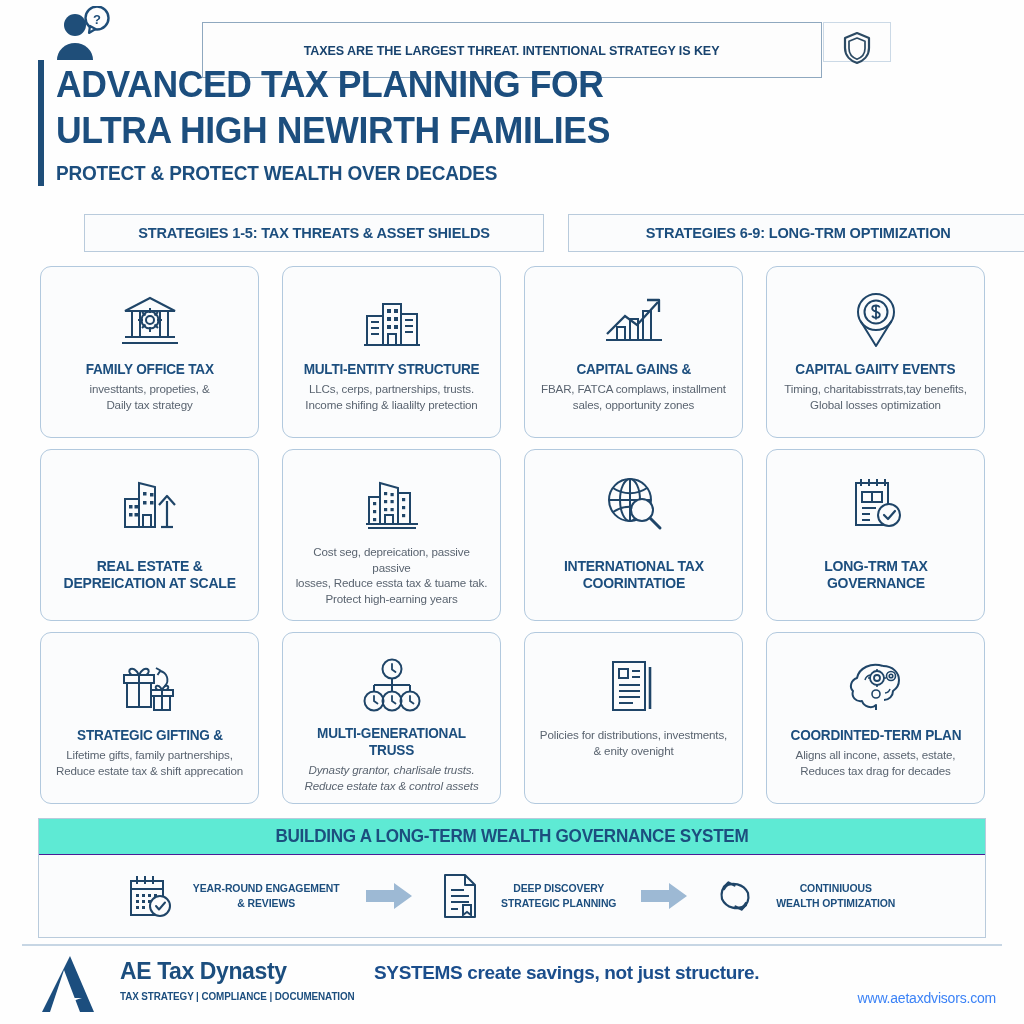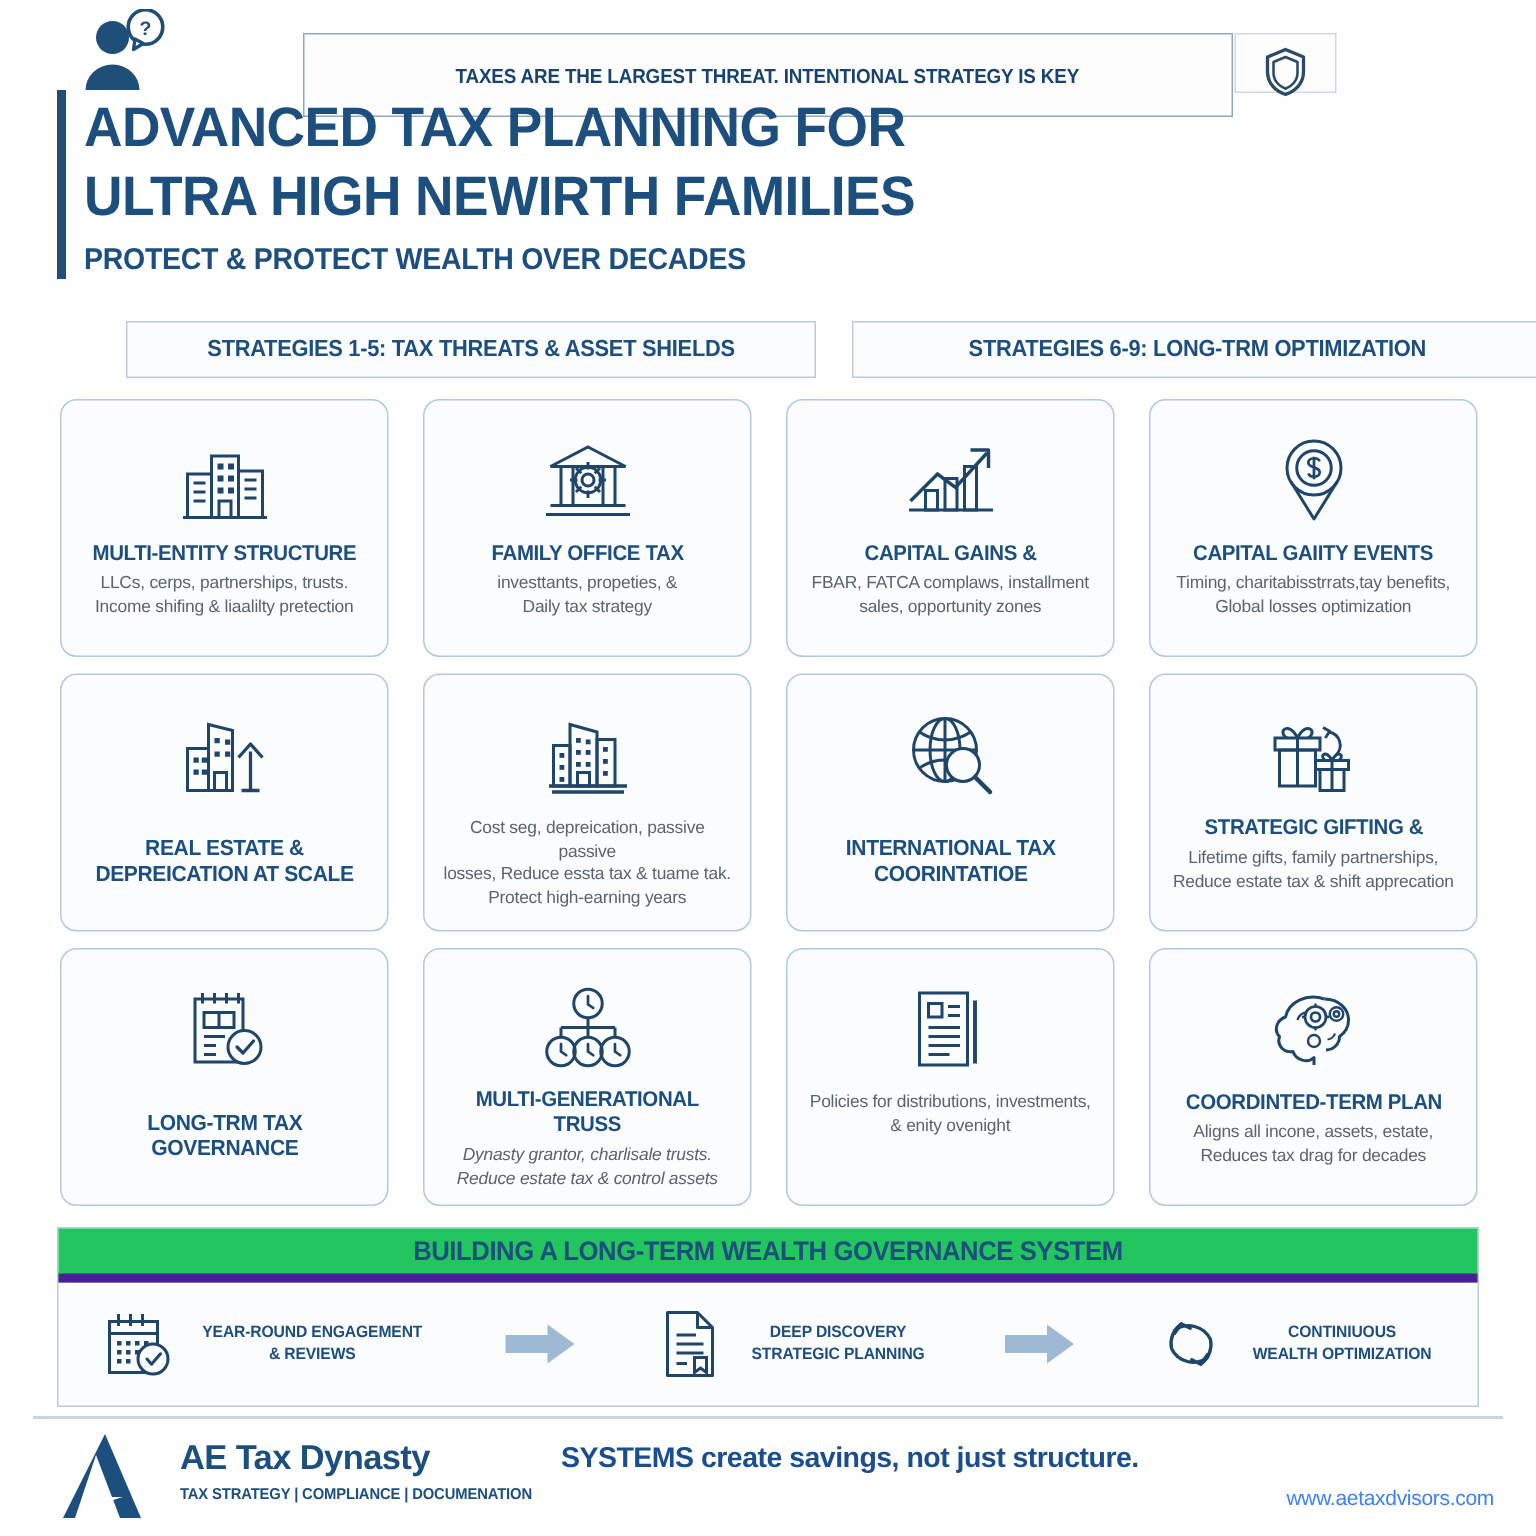--- a/index.html
+++ b/index.html
@@ -135,33 +135,33 @@
 
   
   .banner {
     position: absolute; left: 38px; top: 818px;
     width: 948px; height: 120px;
     border: 1px solid #b9cbdc;
     background: #fbfcfd;
   }
   .banner-head {
     height: 36px;
-    border-bottom: 6px solid #4c1d95;
+    border-bottom: 1px solid #4c1d95;
     display: flex; align-items: center; justify-content: center;
-    background: #22c55e;
+    background: #5eead4;
   }
   .banner-head-text {
     font-size: 18px; font-weight: 700;
     color: #1c4e7e; letter-spacing: -0.3px;
     transform: scaleX(0.95);
     white-space: nowrap;
   }
   .process {
     height: 82px;
-    display: flex; align-items: center; justify-content: space-between;
+    display: flex; align-items: center; justify-content: center;
     gap: 0;
     padding: 0 28px;
   }
   .step { display: flex; align-items: center; gap: 12px; }
   .step-icon { width: 52px; display: flex; justify-content: center; }
   .step-label {
     font-size: 11px; font-weight: 700;
     color: #1c4e7e; text-align: center;
     line-height: 15px; letter-spacing: -0.1px;
     transform: scaleX(0.95);
@@ -247,20 +247,36 @@
   <div class="sections">
     <div class="section-head">
       <span class="section-head-text">STRATEGIES 1-5: TAX THREATS &amp; ASSET SHIELDS</span>
     </div>
     <div class="section-head">
       <span class="section-head-text">STRATEGIES 6-9: LONG-TRM OPTIMIZATION</span>
     </div>
   </div>
 
   <div class="grid">
+
+    <div class="card">
+      <div class="card-icon">
+        <svg class="ico" width="62" height="54" viewBox="0 0 62 54" fill="none" stroke="#1f4568" stroke-width="2">
+          <path d="M31 5 L56 18 H6 Z"></path>
+          <path d="M13 18 v26 M21 18 v26 M41 18 v26 M49 18 v26"></path>
+          <path d="M6 44 h50 M3 50 h56"></path>
+          <circle cx="31" cy="27" r="8.5"></circle>
+          <circle cx="31" cy="27" r="4"></circle>
+          <path d="M31 15 v5 M31 34 v5 M19 27 h5 M38 27 h5 M23 19 l3.5 3.5 M35.5 31.5 l3.5 3.5 M39 19 l-3.5 3.5 M26.5 31.5 l-3.5 3.5"></path>
+        </svg>
+      </div>
+      <div class="card-title">FAMILY OFFICE TAX</div>
+      <div class="card-body" style="white-space: pre-line;">investtants, propeties, &amp;
+Daily tax strategy</div>
+    </div>
 
     <div class="card title-only-no">
       <div class="card-icon">
         <svg class="ico" width="62" height="54" viewBox="0 0 62 54" fill="none" stroke="#1f4568" stroke-width="2">
           <path d="M22 11 h18 v41 H22 z"></path>
           <path d="M6 23 h16 v29 H6 z"></path>
           <path d="M40 21 h16 v31 H40 z"></path>
           <path d="M3 52 h56"></path>
           <rect x="26" y="16" width="4" height="4" fill="#1f4568" stroke="none"></rect>
           <rect x="33" y="16" width="4" height="4" fill="#1f4568" stroke="none"></rect>
@@ -269,36 +285,20 @@
           <rect x="26" y="32" width="4" height="4" fill="#1f4568" stroke="none"></rect>
           <rect x="33" y="32" width="4" height="4" fill="#1f4568" stroke="none"></rect>
           <path d="M27 41 h8 v11 h-8 z"></path>
           <path d="M10 29 h8 M10 35 h8 M10 41 h8"></path>
           <path d="M44 27 h8 M44 33 h8 M44 39 h8"></path>
         </svg>
       </div>
       <div class="card-title">MULTI-ENTITY STRUCTURE</div>
       <div class="card-body" style="white-space: pre-line;">LLCs, cerps, partnerships, trusts.
 Income shifing &amp; liaalilty pretection</div>
-    </div>
-
-    <div class="card">
-      <div class="card-icon">
-        <svg class="ico" width="62" height="54" viewBox="0 0 62 54" fill="none" stroke="#1f4568" stroke-width="2">
-          <path d="M31 5 L56 18 H6 Z"></path>
-          <path d="M13 18 v26 M21 18 v26 M41 18 v26 M49 18 v26"></path>
-          <path d="M6 44 h50 M3 50 h56"></path>
-          <circle cx="31" cy="27" r="8.5"></circle>
-          <circle cx="31" cy="27" r="4"></circle>
-          <path d="M31 15 v5 M31 34 v5 M19 27 h5 M38 27 h5 M23 19 l3.5 3.5 M35.5 31.5 l3.5 3.5 M39 19 l-3.5 3.5 M26.5 31.5 l-3.5 3.5"></path>
-        </svg>
-      </div>
-      <div class="card-title">FAMILY OFFICE TAX</div>
-      <div class="card-body" style="white-space: pre-line;">investtants, propeties, &amp;
-Daily tax strategy</div>
     </div>
 
     <div class="card">
       <div class="card-icon">
         <svg class="ico" width="66" height="52" viewBox="0 0 66 52" fill="none" stroke="#1f4568" stroke-width="2">
           <path d="M5 46 h56"></path>
           <rect x="16" y="33" width="8" height="13"></rect>
           <rect x="29" y="25" width="8" height="21"></rect>
           <rect x="42" y="17" width="8" height="29"></rect>
           <path d="M6 40 L24 22 L36 31 L57 8" stroke-width="2.3"></path>
@@ -384,55 +384,55 @@
           <path d="M10 13 a30 30 0 0 0 34 0 M10 37 a30 30 0 0 1 34 0"></path>
           <circle cx="39" cy="35" r="11" fill="#fbfcfd"></circle>
           <path d="M47 43 L57 53" stroke-width="3" stroke-linecap="round"></path>
         </svg>
       </div>
       <div class="card-title" style="white-space:pre-line">INTERNATIONAL TAX
 COORINTATIOE</div>
 
     </div>
 
+    <div class="card title-only">
+      <div class="card-icon">
+        <svg class="ico" width="58" height="56" viewBox="0 0 58 56" fill="none" stroke="#1f4568" stroke-width="2">
+          <path d="M9 8 h32 v42 H9 z"></path>
+          <path d="M14 4 v7 M22 4 v7 M30 4 v7 M38 4 v7"></path>
+          <rect x="15" y="17" width="20" height="10"></rect>
+          <path d="M25 17 v10"></path>
+          <path d="M15 33 h14 M15 39 h8 M15 45 h8"></path>
+          <circle cx="42" cy="40" r="11" fill="#fbfcfd"></circle>
+          <path d="M37 40 l4 4 l7-8" stroke-width="2.2" stroke-linecap="round" stroke-linejoin="round"></path>
+        </svg>
+      </div>
+      <div class="card-title" style="white-space:pre-line">LONG-TRM TAX
+GOVERNANCE</div>
+
+    </div>
+
     <div class="card">
       <div class="card-icon">
         <svg class="ico" width="64" height="54" viewBox="0 0 64 54" fill="none" stroke="#1f4568" stroke-width="2">
           <rect x="6" y="16" width="30" height="8"></rect>
           <path d="M9 24 h24 v24 H9 z"></path>
           <path d="M21 16 v32"></path>
           <path d="M21 16 c-6-12-14-4-7 0 M21 16 c6-12 14-4 7 0"></path>
           <rect x="33" y="31" width="22" height="6"></rect>
           <path d="M36 37 h16 v14 H36 z"></path>
           <path d="M44 31 v20"></path>
           <path d="M44 31 c-4-8-9-3-4.5 0 M44 31 c4-8 9-3 4.5 0"></path>
           <path d="M42 12 a9 9 0 0 1 5 15" stroke-width="1.9" stroke-linecap="round"></path>
           <path d="M38 9 l4.5 2.5 l-3 4.5" stroke-width="1.9" stroke-linejoin="round"></path>
         </svg>
       </div>
       <div class="card-title">STRATEGIC GIFTING &amp;</div>
       <div class="card-body" style="white-space: pre-line;">Lifetime gifts, family partnerships,
 Reduce estate tax &amp; shift apprecation</div>
-    </div>
-
-    <div class="card title-only">
-      <div class="card-icon">
-        <svg class="ico" width="58" height="56" viewBox="0 0 58 56" fill="none" stroke="#1f4568" stroke-width="2">
-          <path d="M9 8 h32 v42 H9 z"></path>
-          <path d="M14 4 v7 M22 4 v7 M30 4 v7 M38 4 v7"></path>
-          <rect x="15" y="17" width="20" height="10"></rect>
-          <path d="M25 17 v10"></path>
-          <path d="M15 33 h14 M15 39 h8 M15 45 h8"></path>
-          <circle cx="42" cy="40" r="11" fill="#fbfcfd"></circle>
-          <path d="M37 40 l4 4 l7-8" stroke-width="2.2" stroke-linecap="round" stroke-linejoin="round"></path>
-        </svg>
-      </div>
-      <div class="card-title" style="white-space:pre-line">LONG-TRM TAX
-GOVERNANCE</div>
-
     </div>
 
     <div class="card">
       <div class="card-icon">
         <svg class="ico" width="62" height="54" viewBox="0 0 62 54" fill="none" stroke="#1f4568" stroke-width="2">
           <circle cx="31" cy="11" r="9.5"></circle>
           <path d="M31 6 v5.5 l3.5 2.5" stroke-width="1.8" stroke-linecap="round"></path>
           <path d="M31 21 v6 M13 27 h36 M13 27 v6 M31 27 v6 M49 27 v6"></path>
           <circle cx="13" cy="43" r="9.5"></circle>
           <path d="M13 38 v5 l3.5 2.5" stroke-width="1.8" stroke-linecap="round"></path>

